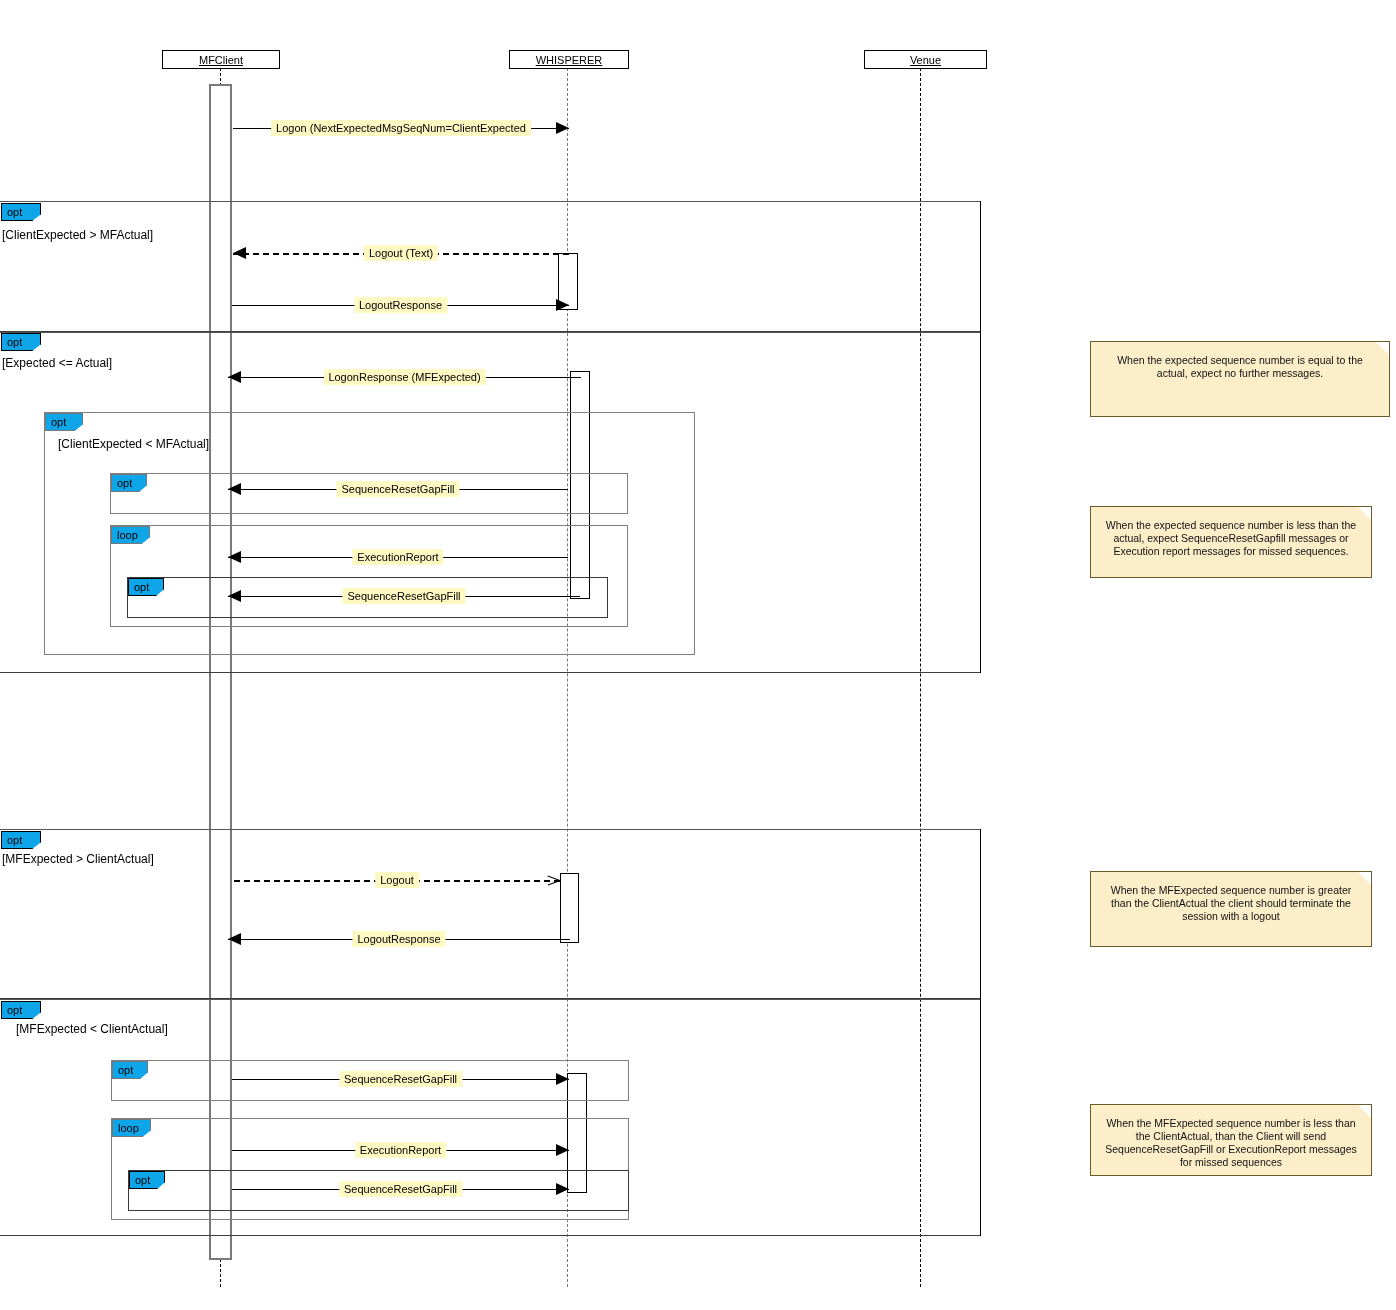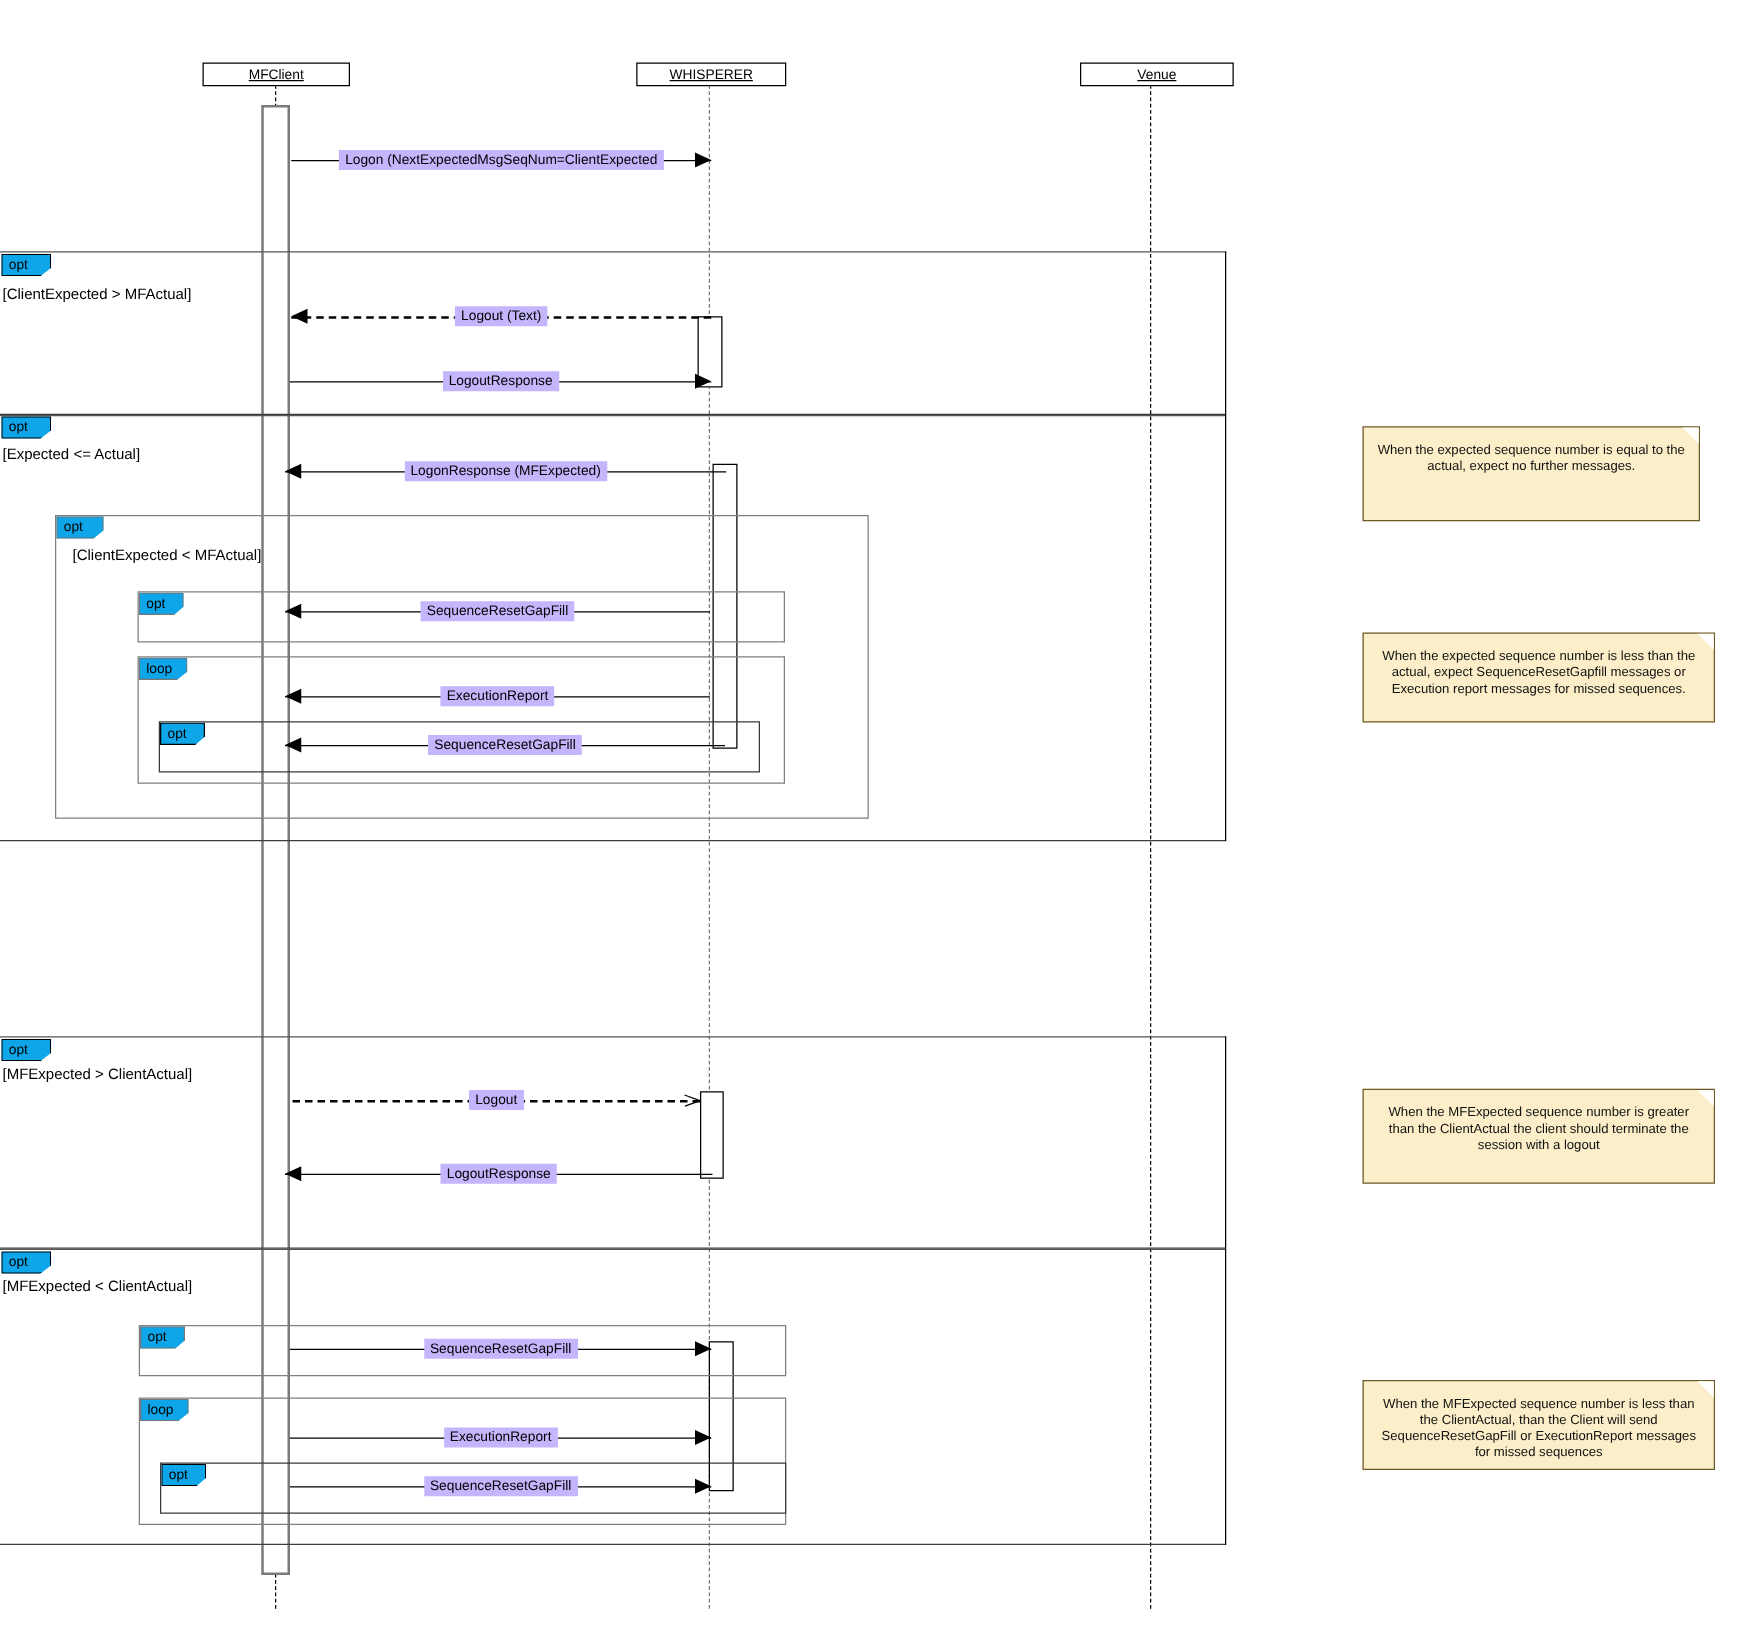--- a/index.html
+++ b/index.html
@@ -38,21 +38,21 @@
   .optag.grey{border-color:#777;}
 
   
   .guard{position:absolute;font-size:12px;color:#000;white-space:nowrap;}
 
   
   .msg{position:absolute;height:18px;}
   .msg .line{position:absolute;top:8px;left:0;right:0;height:0;border-top:1.6px solid #000;}
   .msg.dashed .line{border-top:2px dashed #000;}
   .msg .lbl{position:absolute;top:0;left:50%;transform:translateX(-50%);
-            background:#c4b5fd;padding:0 5px;font-size:11px;color:#000;white-space:nowrap;line-height:16px;}
+            background:#fef9c3;padding:0 5px;font-size:11px;color:#000;white-space:nowrap;line-height:16px;}
   
   .ah{position:absolute;top:2px;width:0;height:0;}
   .ah.right{border-top:6px solid transparent;border-bottom:6px solid transparent;border-left:13px solid #000;right:0;}
   .ah.left{border-top:6px solid transparent;border-bottom:6px solid transparent;border-right:13px solid #000;left:0;}
   
   .ahopen{position:absolute;top:8px;width:13px;height:0;}
   .ahopen.right{right:0;}
   .ahopen.right:before,.ahopen.right:after{content:"";position:absolute;right:0;width:13px;height:0;border-top:1.8px solid #000;}
   .ahopen.right:before{transform-origin:100% 0;transform:rotate(20deg);}
   .ahopen.right:after{transform-origin:100% 0;transform:rotate(-20deg);}
@@ -170,21 +170,21 @@
     <div class="line"></div>
     <div class="ah left"></div>
     <div class="lbl">LogoutResponse</div>
   </div>
 
   <div class="frag noborder" style="left:0px;top:999px;width:981px;height:237px;border-right:1px solid #000;">
     <div class="frag-top"></div>
     <div class="frag-bot"></div>
   </div>
   <div class="optag" style="left:1px;top:1001px;width:40px;height:18px;">opt</div>
-  <div class="guard" style="left:2px;top:1022px;">[MFExpected &lt; ClientActual]</div>
+  <div class="guard" style="left:16px;top:1022px;">[MFExpected &lt; ClientActual]</div>
 
   <div class="frag grey" style="left:111px;top:1060px;width:518px;height:41px;"></div>
   <div class="optag grey" style="left:112px;top:1061px;width:36px;height:18px;">opt</div>
 
   <div class="msg" style="left:232px;top:1071px;width:337px;">
     <div class="line"></div>
     <div class="ah right"></div>
     <div class="lbl">SequenceResetGapFill</div>
   </div>
 
@@ -205,21 +205,21 @@
     <div class="ah right"></div>
     <div class="lbl">SequenceResetGapFill</div>
   </div>
 
   <div class="msg" style="left:233px;top:120px;width:336px;">
     <div class="line"></div>
     <div class="ah right"></div>
     <div class="lbl">Logon (NextExpectedMsgSeqNum=ClientExpected</div>
   </div>
 
-  <div class="note" style="left:1090px;top:341px;width:270px;height:76px;">
+  <div class="note" style="left:1090px;top:341px;width:300px;height:76px;">
     <div class="foldtri"></div>
     <span>When the expected sequence number is equal to the actual, expect no further messages.</span>
   </div>
 
   <div class="note" style="left:1090px;top:871px;width:282px;height:76px;">
     <div class="foldtri"></div>
     <span>When the MFExpected sequence number is greater than the ClientActual the client should terminate the session with a logout</span>
   </div>
 
   <div class="note" style="left:1090px;top:506px;width:282px;height:72px;">

